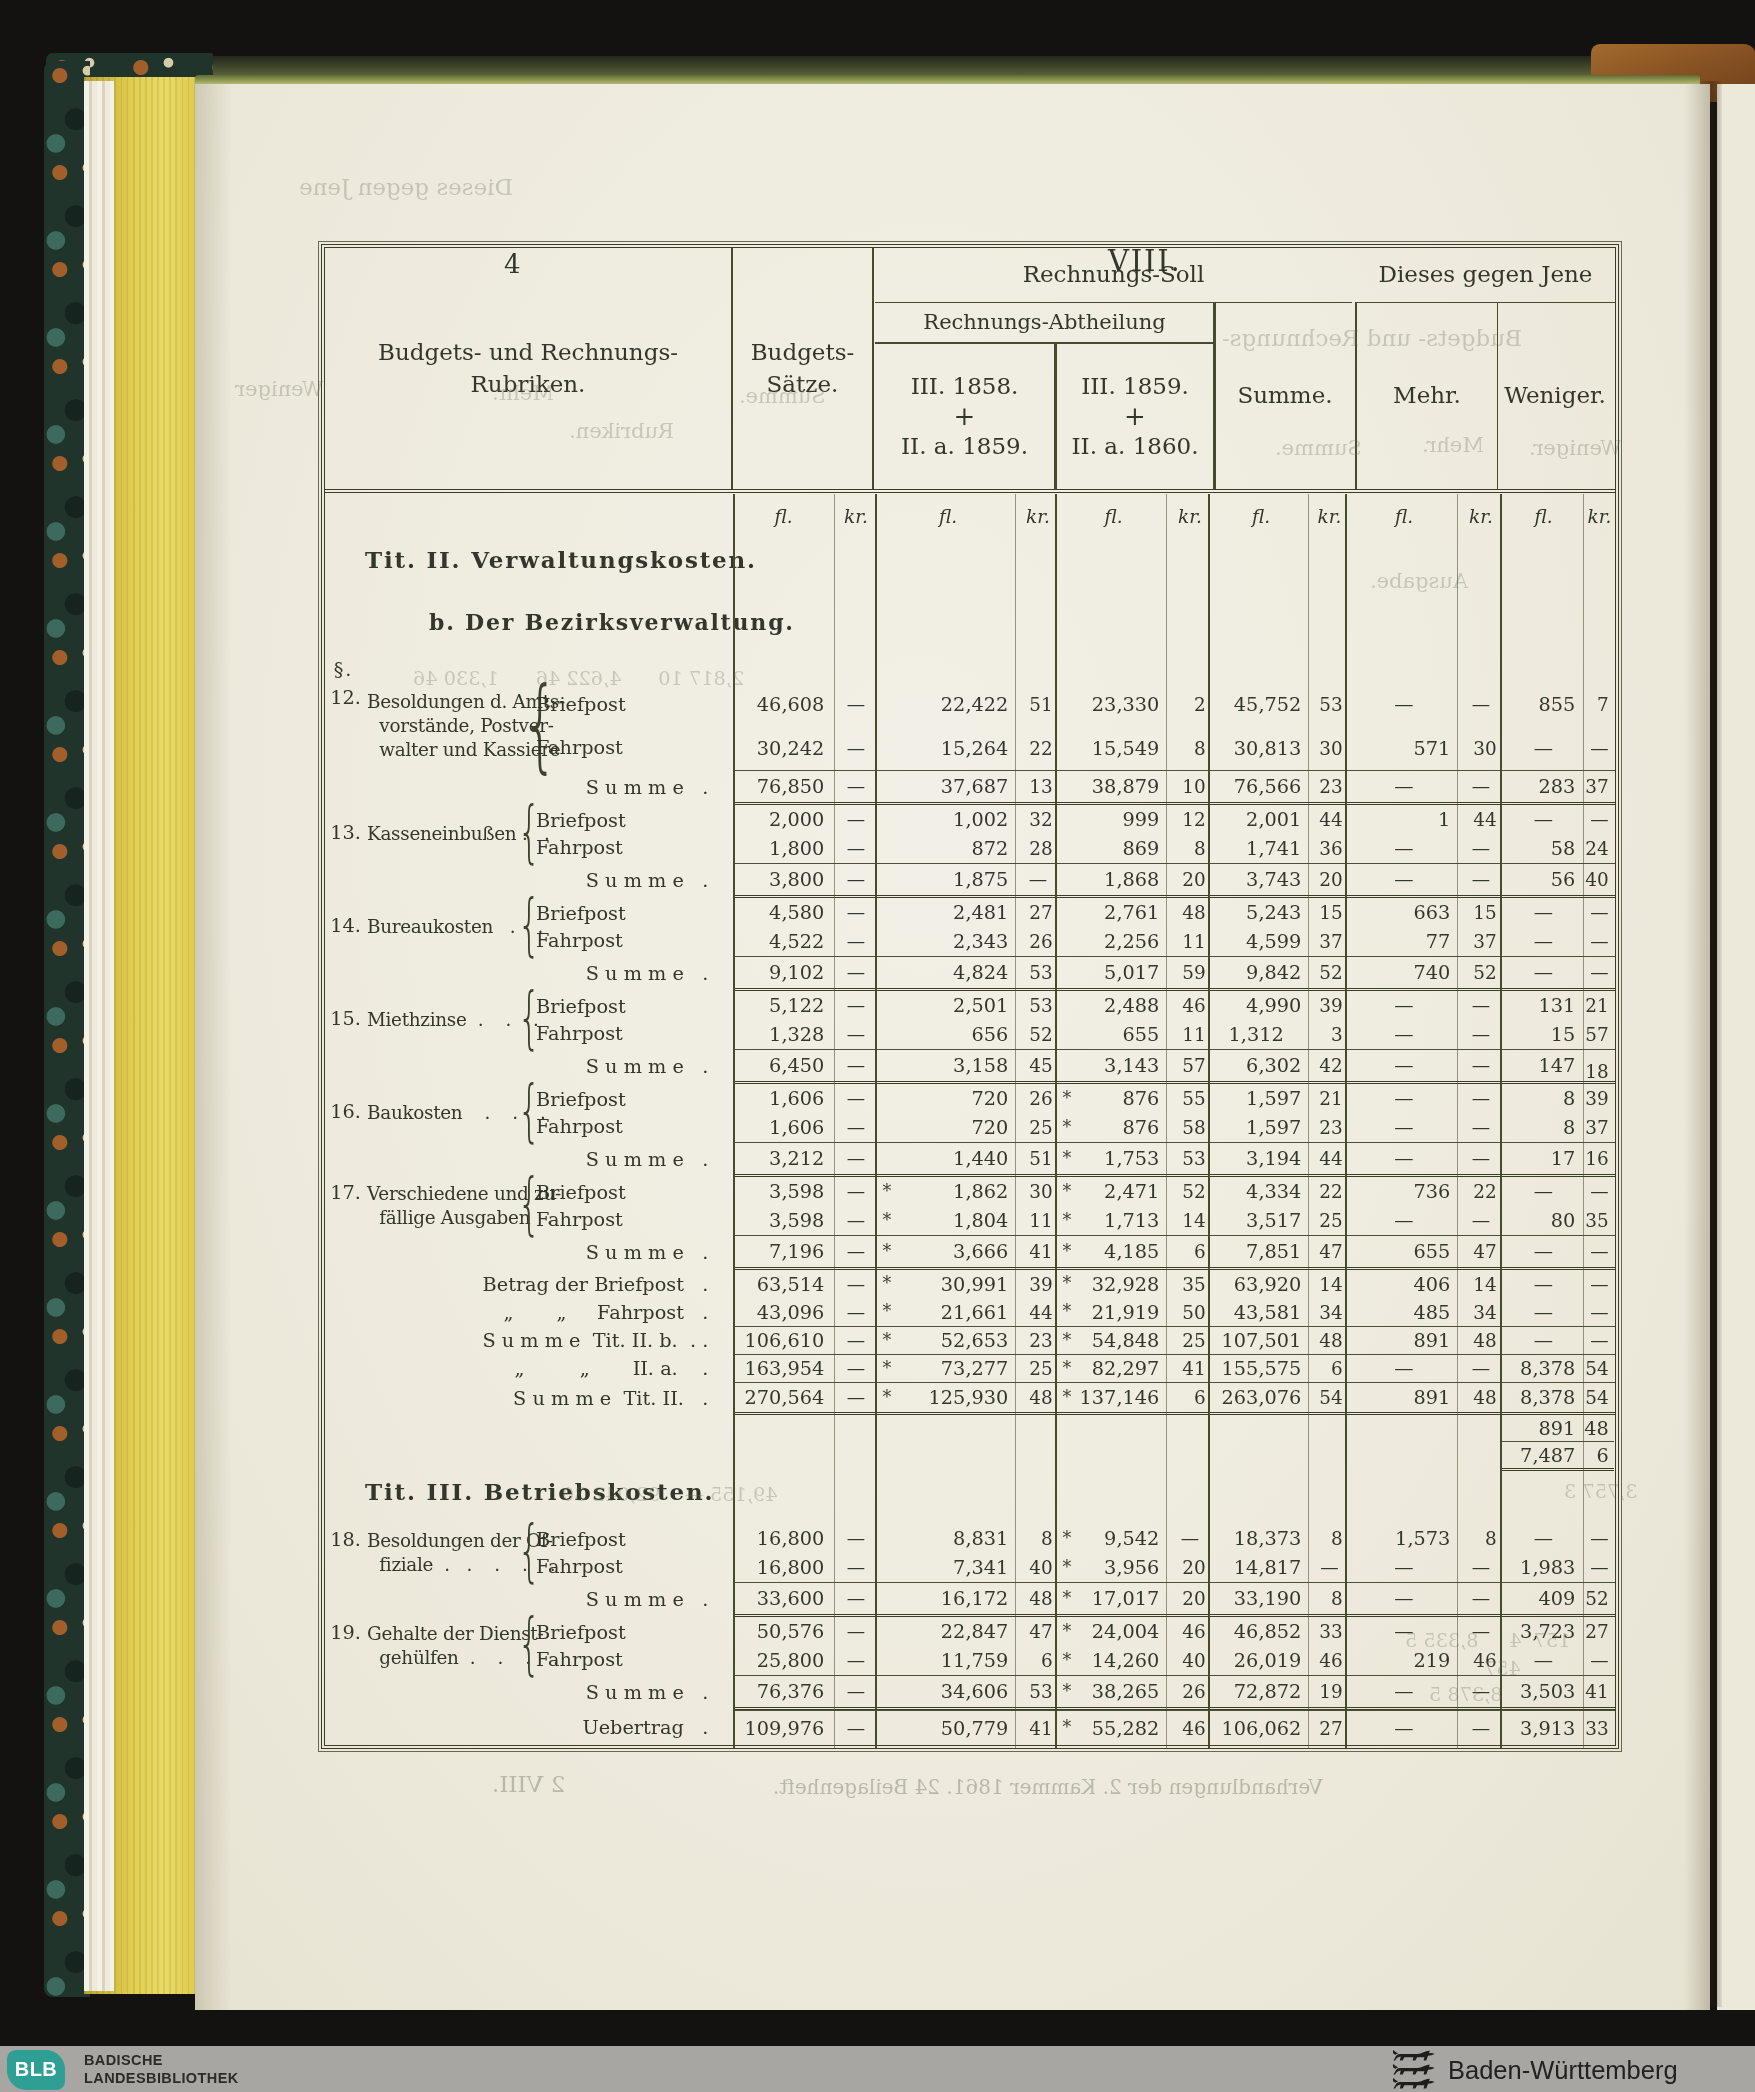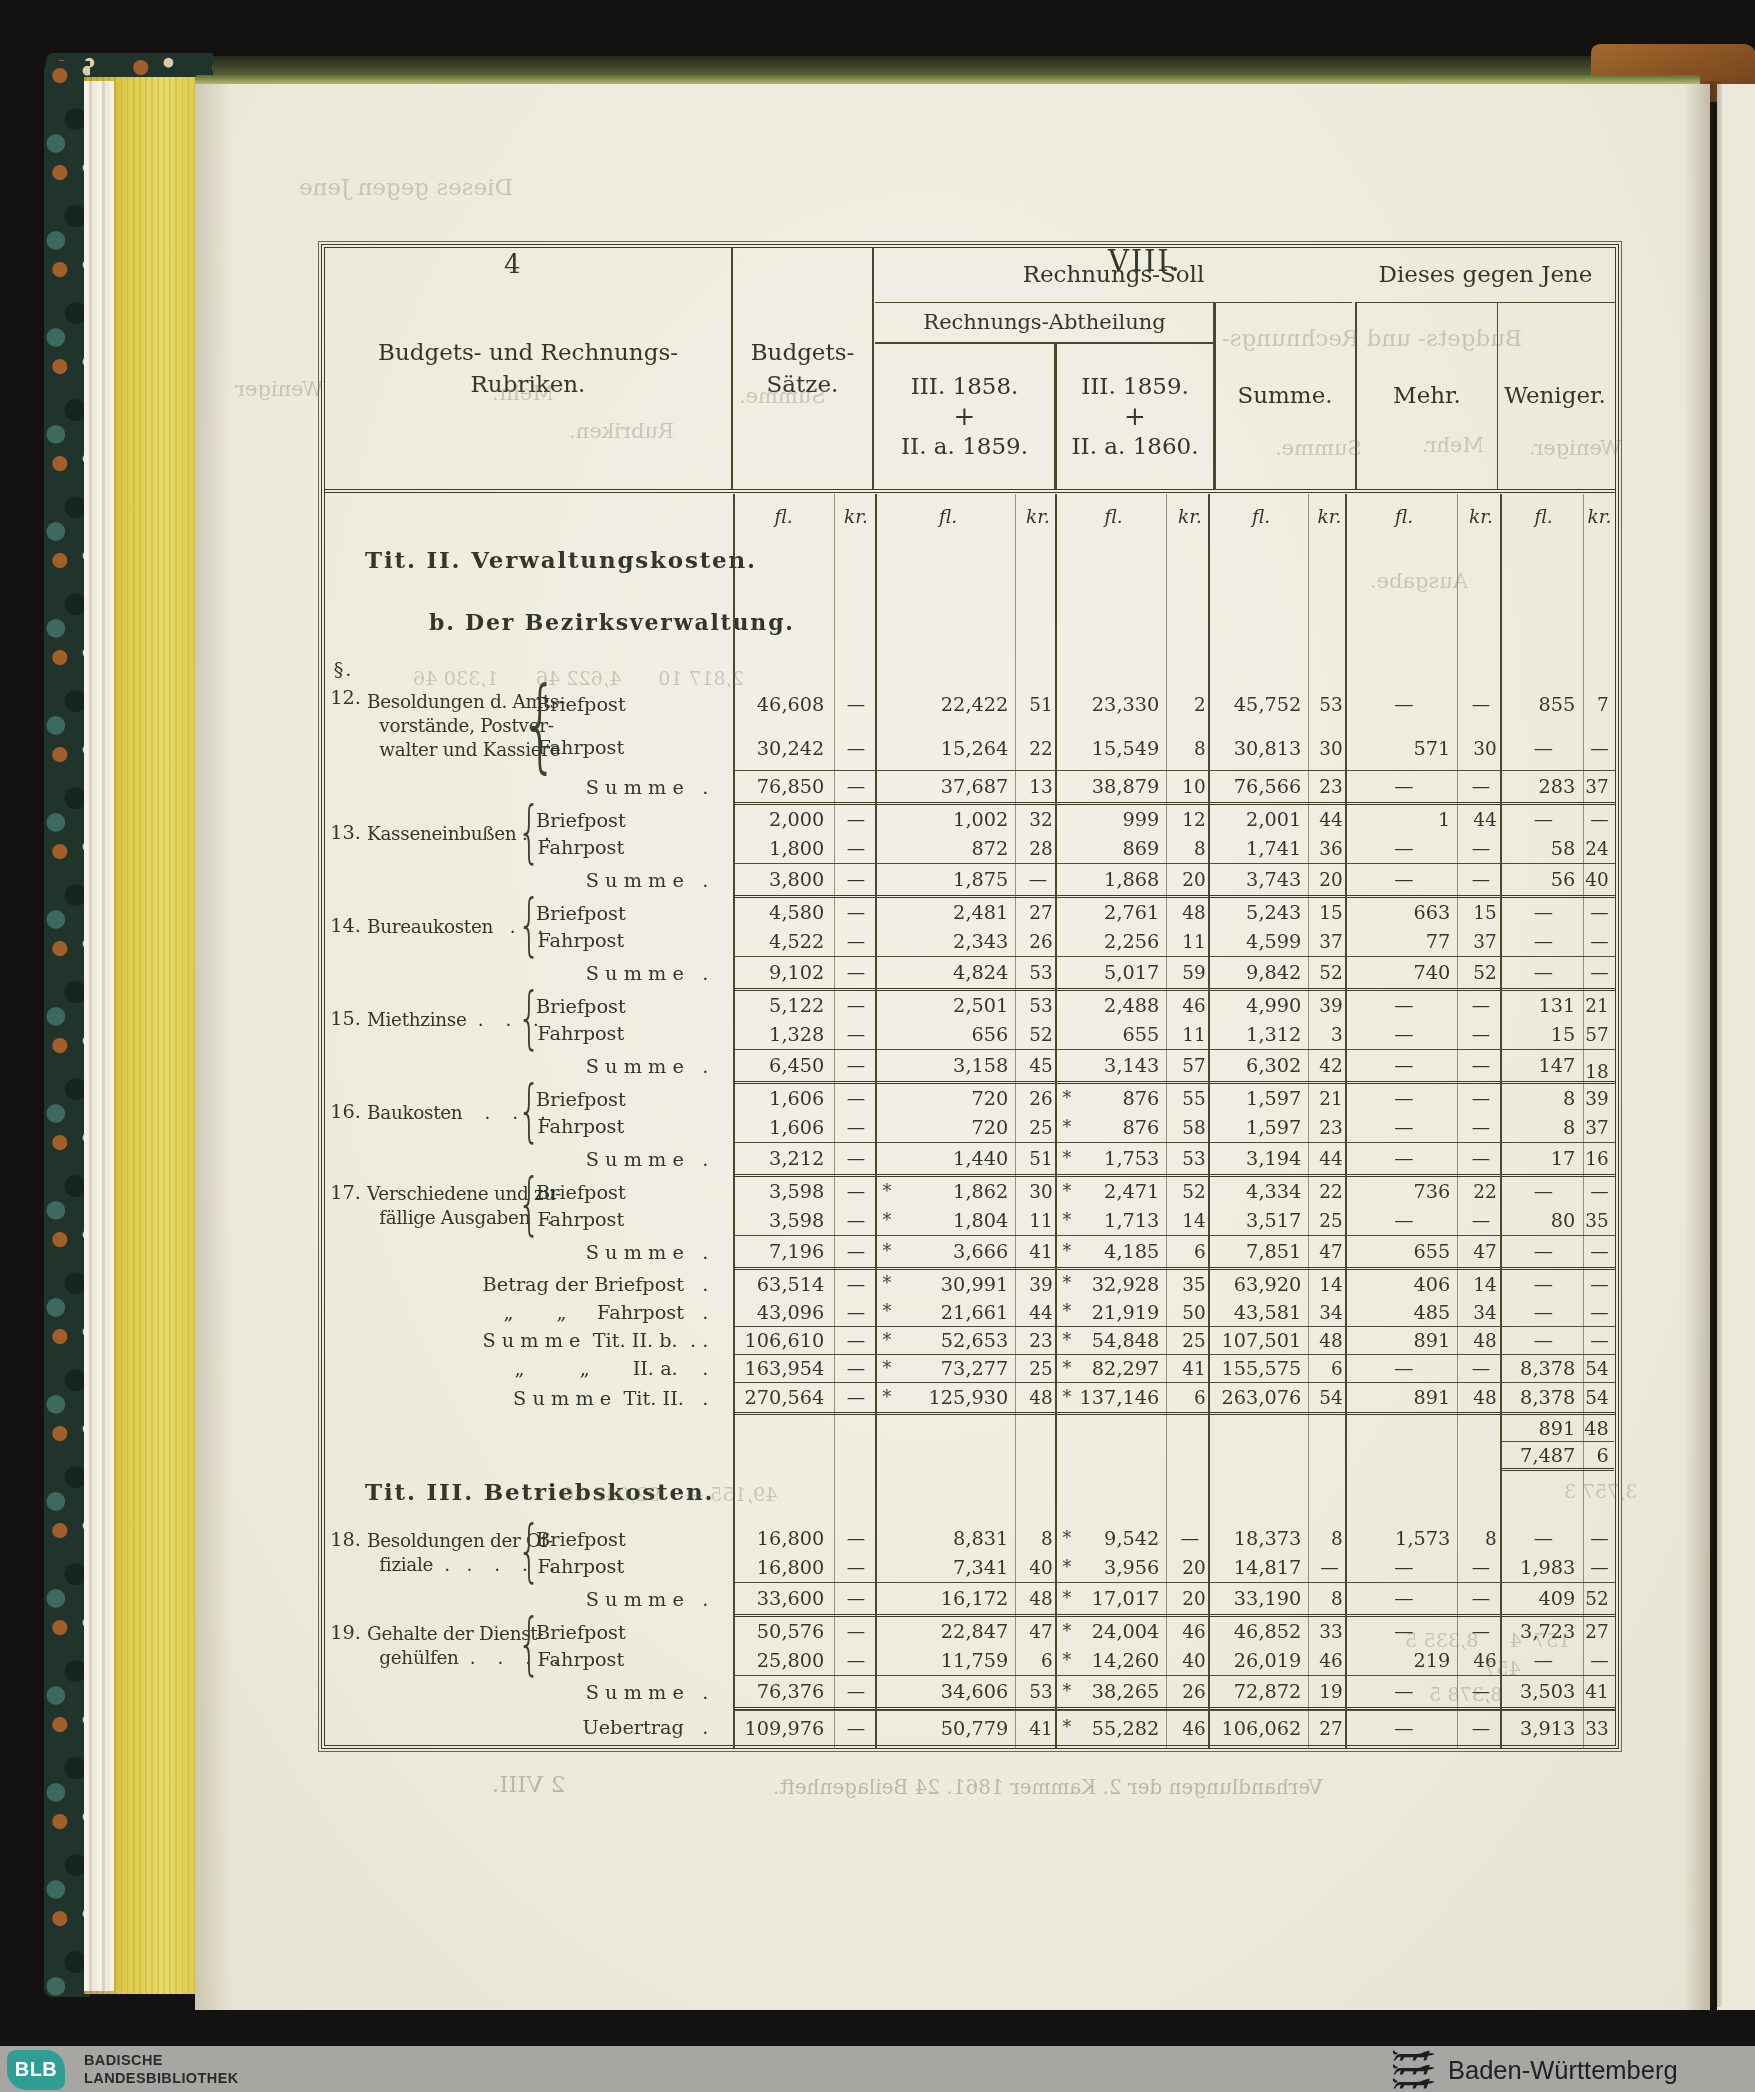--- a/index.html
+++ b/index.html
@@ -76,21 +76,21 @@
     padding-right:24.6px;box-sizing:border-box;font-size:19.3px;white-space:pre;}
   .cells{display:flex;width:882px;flex:0 0 auto;box-sizing:border-box;}
   .cell{position:relative;display:flex;align-items:center;justify-content:flex-end;box-sizing:border-box;
     font-size:19.3px;}
   .cell.fl{padding-right:9.7px;}
   .cell.kr{padding-right:5.3px;font-size:18.4px;}
   .cell.dash{justify-content:center;padding-right:0;}
   .star{position:absolute;left:4.4px;top:50%;transform:translateY(-54%);font-size:17.6px;color:#3d4130;}
   .cells.rt{border-top:1.3px solid rgba(58,62,38,.9);}
   .cells.rb-heavy{border-bottom:3.5px double #3a3e26;}
-  .plabel{width:408px;flex:0 0 auto;position:relative;box-sizing:border-box;text-align:center;}
+  .plabel{width:408px;flex:0 0 auto;position:relative;box-sizing:border-box;}
   .pnum{position:absolute;left:5.3px;font-size:19.3px;}
   .plines{position:absolute;left:42px;right:221px;top:0;bottom:0;display:flex;flex-direction:column;
     justify-content:center;font-size:18.4px;letter-spacing:-0.3px;line-height:1.3;white-space:pre;}
   .pline.cont{margin-left:12.3px;}
   .brace{position:absolute;left:183px;top:50%;transform:translateY(-52%) scaleX(.55);
     font-family:"DejaVu Sans",sans-serif;font-weight:200;color:#3d4130;}
   .psubs{position:absolute;left:211px;top:1.8px;bottom:1.8px;display:flex;flex-direction:column;
     justify-content:space-around;font-size:19.3px;}
   .pdata{flex:0 0 auto;display:flex;flex-direction:column;width:882px;}
   .prow{flex:1;display:flex;}
@@ -585,21 +585,21 @@
                   </div>
                   <div class="cell c3 kr" style="width: 40px;">
                     <div class="num">52</div>
                   </div>
                   <div class="cell c4 fl" style="width: 111px;">
                     <div class="num">655</div>
                   </div>
                   <div class="cell c5 kr" style="width: 42px;">
                     <div class="num">11</div>
                   </div>
-                  <div class="cell c6 fl" style="width: 100px;">
+                  <div class="cell c6 fl" style="width: 100px; justify-content: center;">
                     <div class="num">1,312</div>
                   </div>
                   <div class="cell c7 kr" style="width: 37px;">
                     <div class="num">3</div>
                   </div>
                   <div class="cell c8 fl dash" style="width: 112px;">—</div>
                   <div class="cell c9 kr dash" style="width: 42px;">—</div>
                   <div class="cell c10 fl" style="width: 83px;">
                     <div class="num">15</div>
                   </div>

